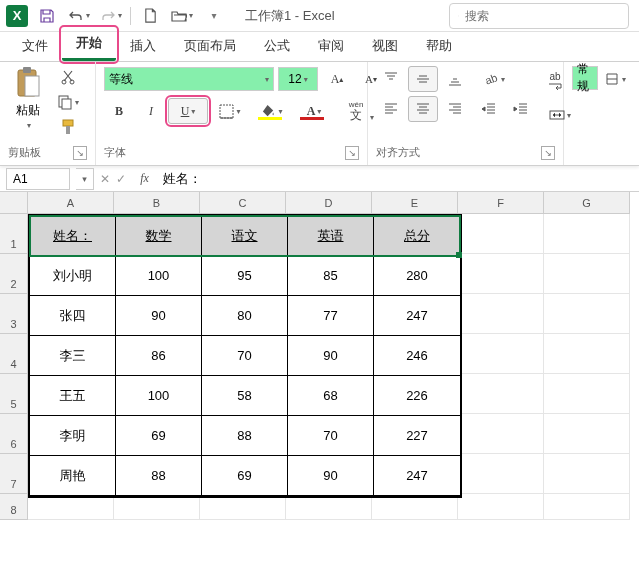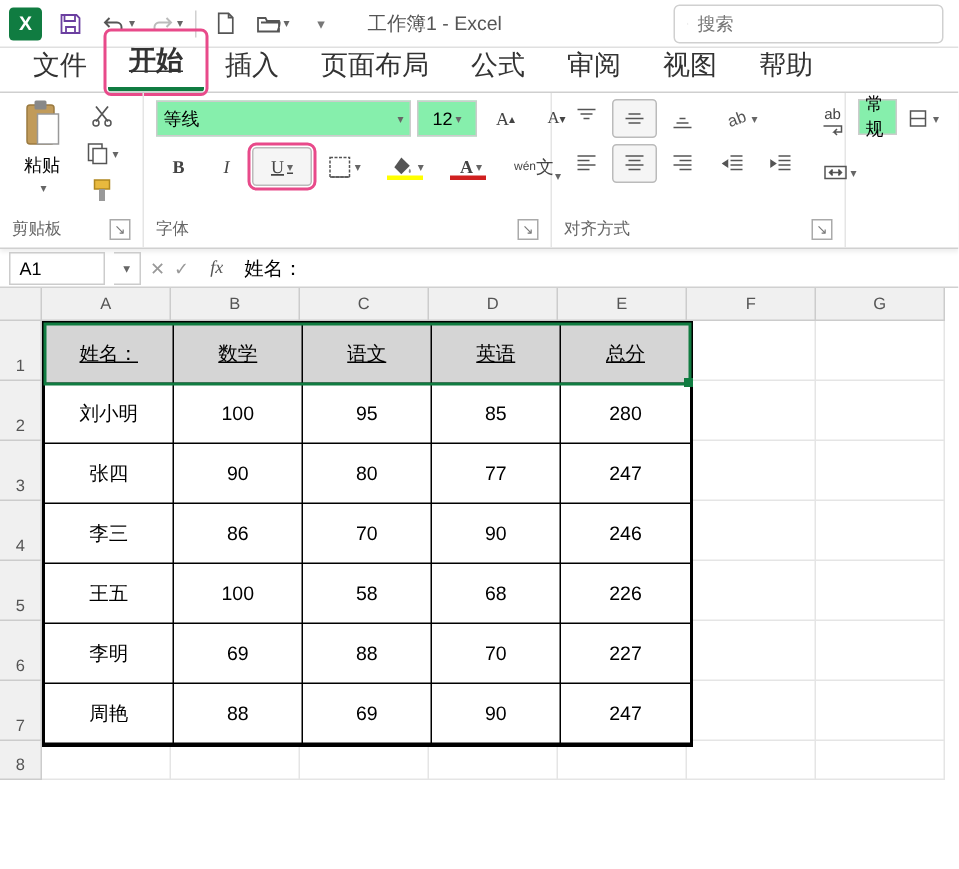--- a/index.html
+++ b/index.html
@@ -10,23 +10,23 @@
 .titlebar-left { display: flex; align-items: center; gap: 6px; padding: 0 6px; }
 .app-icon { width: 22px; height: 22px; background: #107c41; border-radius: 3px; display: flex; align-items: center; justify-content: center; color: #fff; font-size: 13px; font-weight: bold; }
 .qat-btn { width: 26px; height: 26px; display: flex; align-items: center; justify-content: center; cursor: pointer; color: #444; border-radius: 3px; }
 .qat-sep { width: 1px; height: 18px; background: #d0d0d0; }
 .titlebar-title { margin-left: 12px; color: #555; font-size: 13px; }
 .search-box { margin-left: auto; margin-right: 10px; width: 180px; height: 26px; border: 1px solid #d0d0d0; border-radius: 4px; display: flex; align-items: center; padding: 0 8px; gap: 6px; }
 .search-box input { border: none; outline: none; font-size: 12px; flex: 1; }
 
 
 .tabs { height: 30px; display: flex; align-items: flex-end; border-bottom: 1px solid #d0d0d0; padding: 0 8px; gap: 0; }
-.tab { padding: 6px 14px 6px; cursor: pointer; font-size: 18px; color: #333; }
+.tab { padding: 6px 14px 6px; cursor: pointer; font-size: 13px; color: #333; }
 .tab.active { font-weight: bold; border-bottom: 3px solid #107c41; }
-.highlight-box { outline: 2px solid #e84a8a; outline-offset: 1px; border-radius: 2px; text-decoration: underline; }
+.highlight-box { outline: 2px solid #e84a8a; outline-offset: 1px; border-radius: 2px; }
 
 
 .ribbon { height: 104px; background: #fff; border-bottom: 1px solid #d0d0d0; display: flex; box-shadow: 0 2px 3px rgba(0,0,0,0.07); }
 .group { border-right: 1px solid #e5e5e5; padding: 4px 8px 2px; display: flex; flex-direction: column; }
 .group-body { flex: 1; display: flex; align-items: flex-start; }
 .group-label { text-align: center; font-size: 11px; color: #666; padding: 2px 0 3px; display: flex; justify-content: center; align-items: center; gap: 6px; }
 .launcher { width: 14px; height: 14px; border: 1px solid #aaa; font-size: 9px; display: flex; align-items: center; justify-content: center; color: #777; margin-left: auto; }
 
 
 .clip-main { width: 40px; display: flex; flex-direction: column; align-items: center; gap: 2px; }
@@ -217,21 +217,21 @@
               <path fill="#888" d="M13 9c1 1 1 3 0 3s-1-2 0-3z"></path>
             </svg>
             <div class="color-strip" style="background:#ffff00"></div>
             <span class="dropdown-caret">▾</span>
           </div>
         <div class="tool tool-wide">
             <span style="font-family:serif;font-weight:bold">A</span>
             <div class="color-strip" style="background:#d02020"></div>
             <span class="dropdown-caret">▾</span>
           </div>
-        <div class="tool tool-wide" style="line-height:1">
+        <div class="tool tool-wide" style="flex-direction:column;line-height:1">
             <span style="font-size:8px">wén</span>
             <span style="font-size:12px">文</span>
             <span class="dropdown-caret" style="position:absolute;right:2px;bottom:2px">▾</span>
           </div>
       </div>
     </div>
     <div class="group-label">
         <span>字体</span>
         <span class="launcher">↘</span>
       </div>

